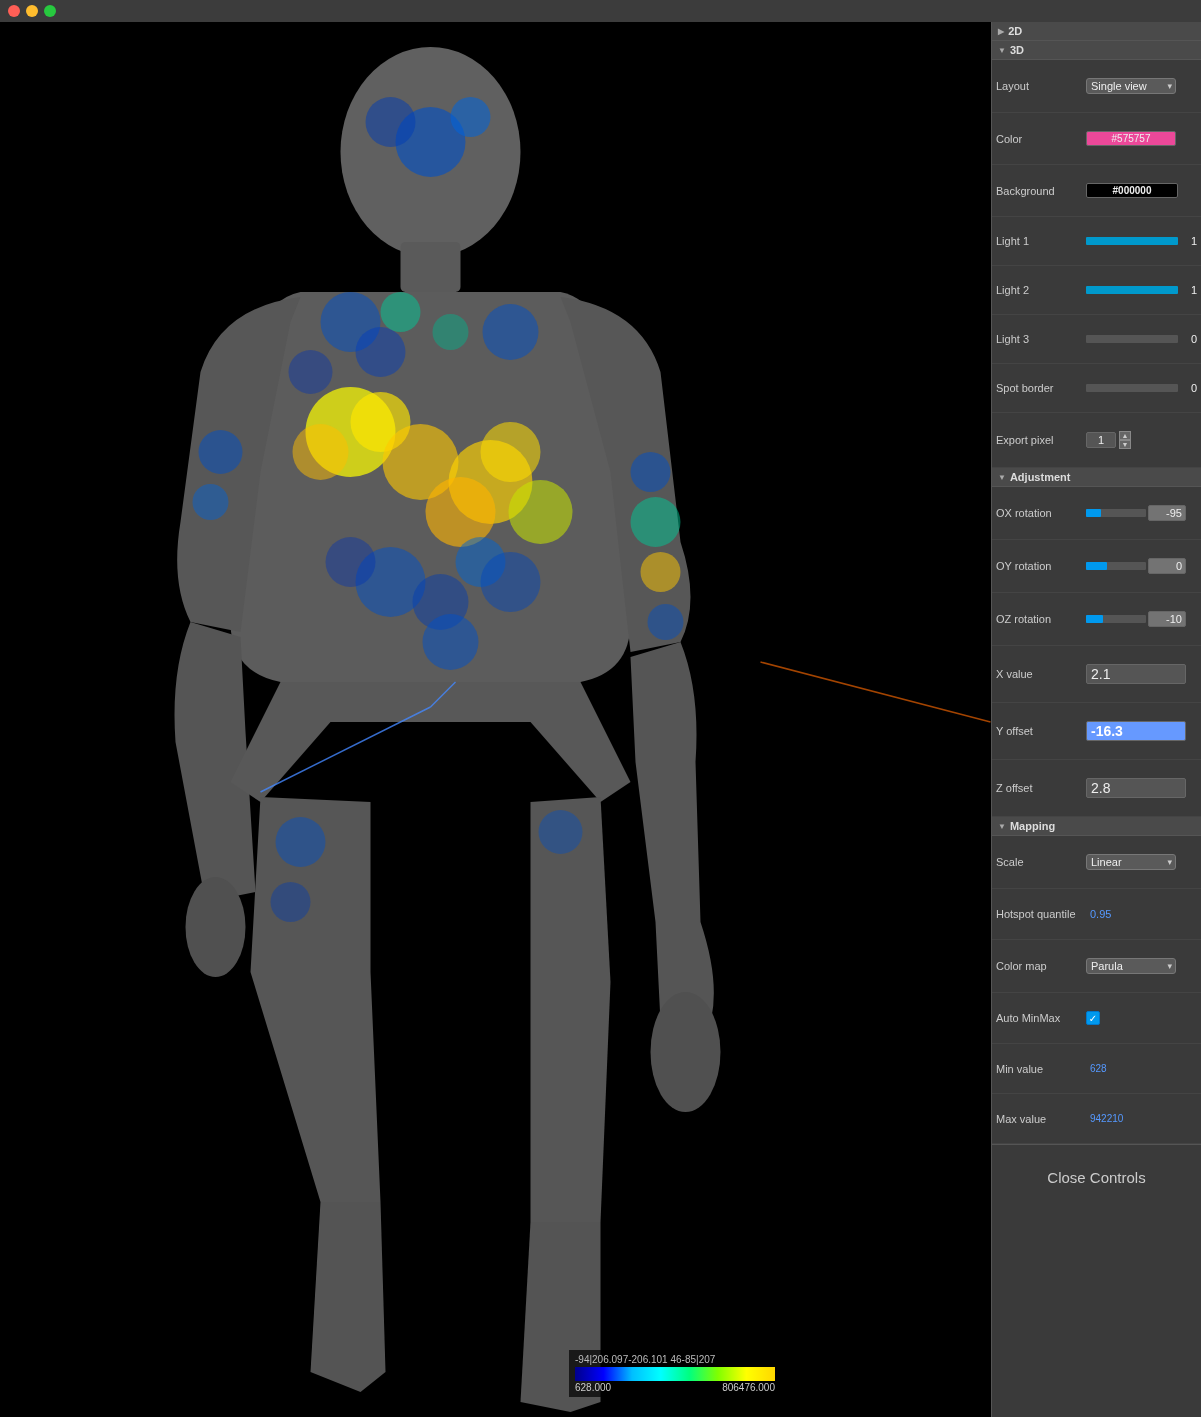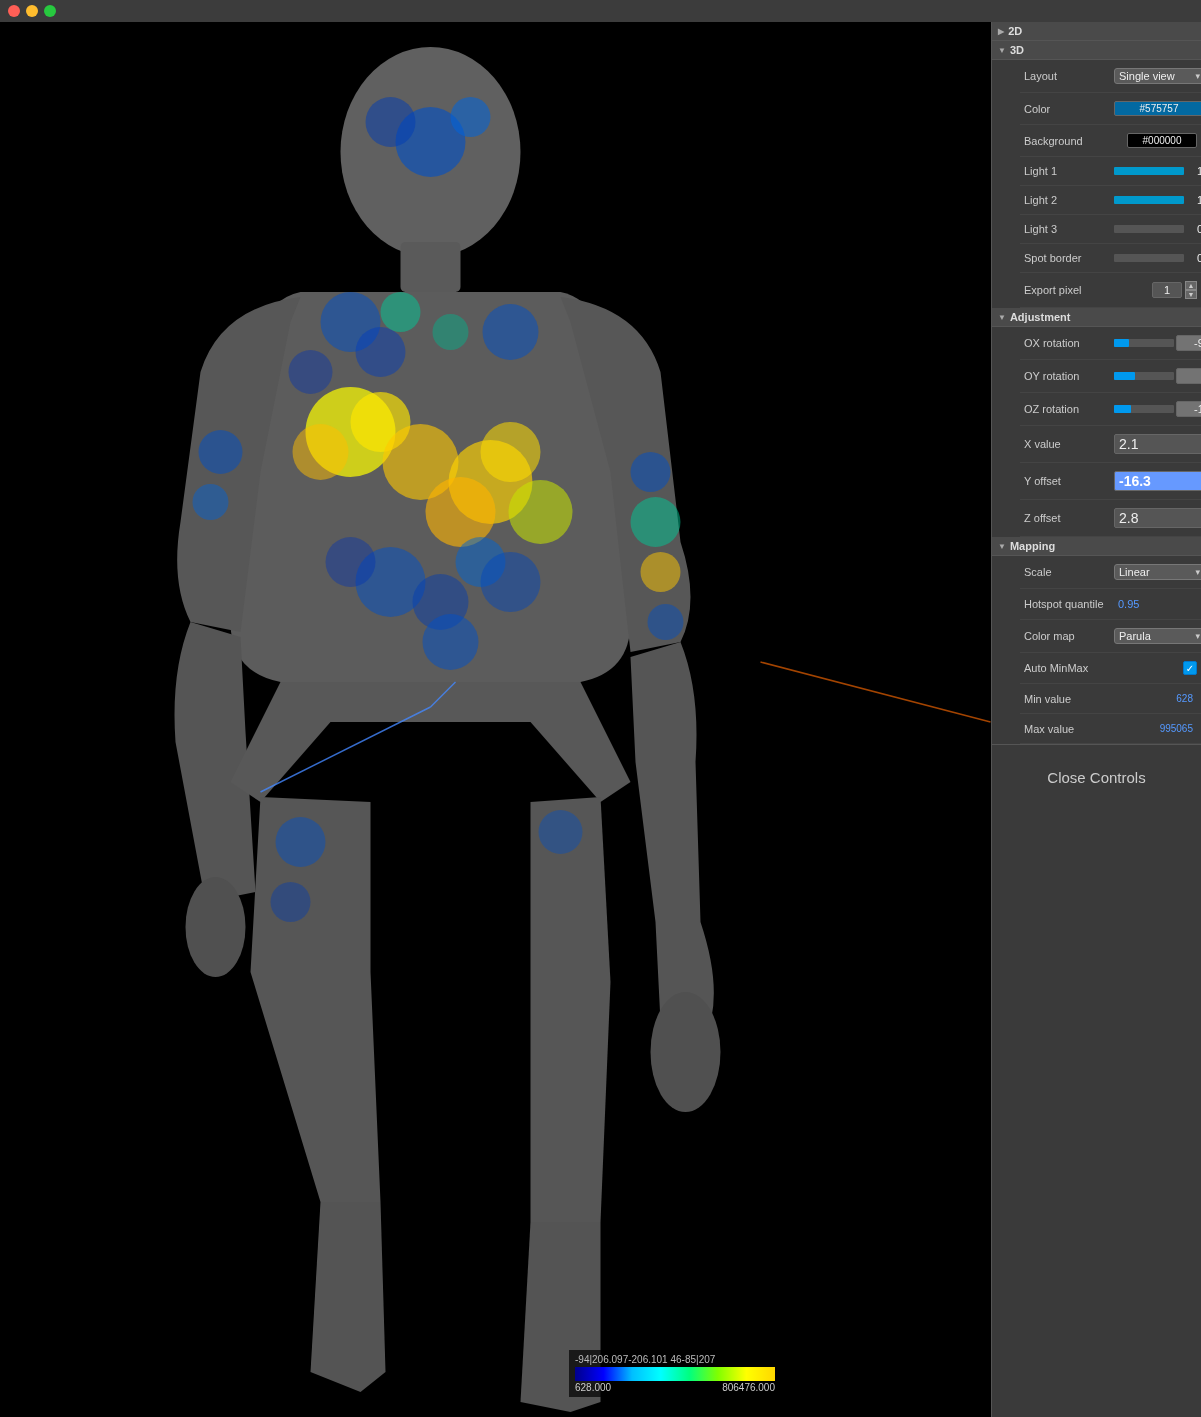--- a/index.html
+++ b/index.html
@@ -103,36 +103,34 @@
       border-bottom: 1px solid #555;
     }
     .section-header .arrow {
       font-size: 8px;
       color: #aaa;
     }
 
     .panel-row {
       display: flex;
       align-items: center;
-      padding: 8px 4px;
+      padding: 18px 4px;
       border-bottom: 1px solid #444;
       min-height: 22px;
-      margin-left: 28px;
     }
     .panel-row-label {
       color: #ccc;
       font-size: 11px;
       width: 90px;
       flex-shrink: 0;
     }
     .panel-row-value {
       flex: 1;
       display: flex;
       align-items: center;
-      justify-content: flex-end;
       gap: 2px;
     }
 
     
     .dropdown {
       background: #5a5a5a;
       border: 1px solid #777;
       color: #eee;
       font-size: 11px;
       padding: 1px 14px 1px 4px;
@@ -153,38 +151,39 @@
       right: 4px;
       top: 50%;
       transform: translateY(-50%);
       color: #ccc;
       font-size: 9px;
       pointer-events: none;
     }
 
     
     .color-display {
-      background: #0369a1;
+      background: #ec4899;
       border: 1px solid #666;
       color: #eee;
       font-size: 10px;
       padding: 1px 4px;
       width: 90px;
       text-align: center;
       border-radius: 2px;
     }
     .color-display-black {
       background: #000000;
       border: 1px solid #666;
       color: #eee;
       font-size: 10px;
       padding: 1px 4px;
-      width: 70px;
+      width: 92px;
       text-align: center;
       border-radius: 2px;
+      font-weight: bold;
     }
 
     
     .light-row {
       display: flex;
       align-items: center;
       gap: 3px;
       flex: 1;
     }
     .light-slider-track {
@@ -601,20 +600,20 @@
     <div class="panel-row">
       <span class="panel-row-label">Min value</span>
       <div class="panel-row-value">
         <span class="minmax-value">628</span>
       </div>
     </div>
 
     <div class="panel-row">
       <span class="panel-row-label">Max value</span>
       <div class="panel-row-value">
-        <span class="minmax-value">995065</span>
+        <span class="minmax-value">942210</span>
       </div>
     </div>
 
     <div class="close-controls-btn">Close Controls</div>
 
   </div>
 </div>
 
 </body></html>

